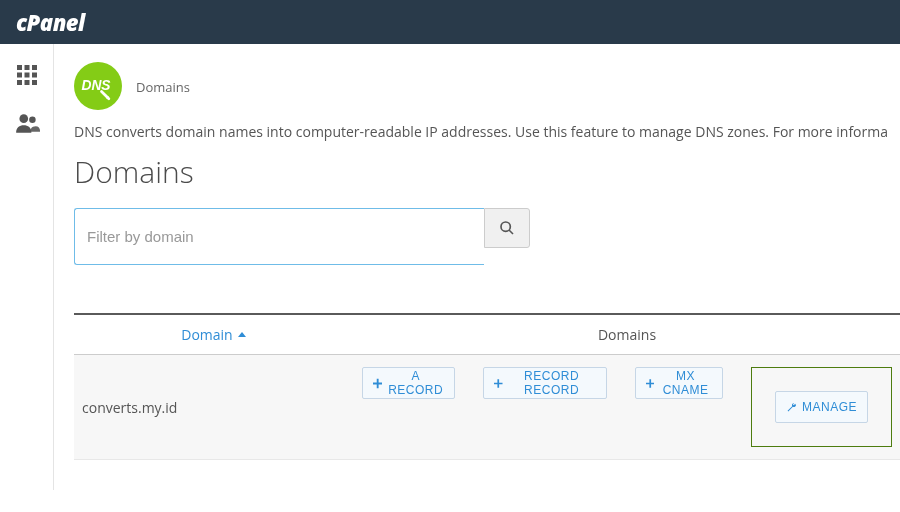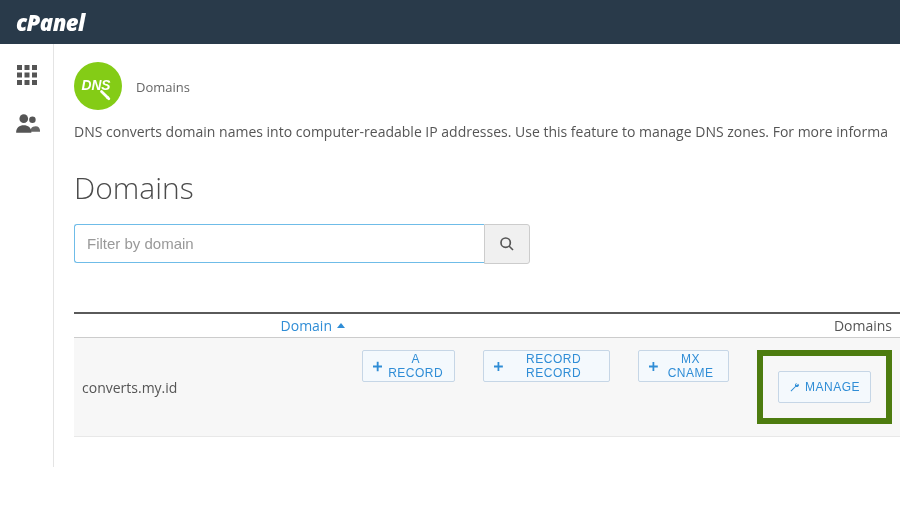--- a/index.html
+++ b/index.html
@@ -75,35 +75,35 @@
     .page-sub {
       font-size: 13px;
       color: #666;
       margin-top: 2px;
     }
     .desc {
       font-size: 14px;
       color: #555;
       white-space: nowrap;
       overflow: hidden;
-      margin-bottom: 26px;
+      margin-bottom: 10px;
     }
     .h-domains {
       font-size: 30px;
       font-weight: 300;
       color: #4b4b4b;
       margin-bottom: 16px;
     }
     .search-wrap {
       display: flex;
       margin-bottom: 48px;
     }
     .search-input {
       width: 410px;
-      height: 39px;
+      height: 57px;
       border: 1px solid #6fbce8;
       border-right: none;
       border-radius: 3px 0 0 3px;
       padding: 12px 12px;
       font-size: 15px;
       color: #888;
       outline: none;
     }
     .search-input::placeholder { color: #999; }
     .search-btn {
@@ -115,24 +115,24 @@
       display: flex;
       align-items: center;
       justify-content: center;
       cursor: pointer;
     }
     table {
       width: 100%;
       border-collapse: collapse;
     }
     thead th {
-      text-align: right;
+      text-align: center;
       font-weight: 400;
       font-size: 14px;
-      padding: 2px 8px;
+      padding: 10px 8px;
       border-top: 2px solid #5a5a5a;
       border-bottom: 1px solid #ccc;
       color: #555;
     }
     th.domain-col { color: #2f8dd6; }
     .sort-link {
       color: #2f8dd6;
       display: inline-flex;
       align-items: center;
       gap: 4px;
@@ -158,22 +158,22 @@
       font-size: 12px;
       letter-spacing: 0.5px;
       border-radius: 2px;
       display: inline-flex;
       align-items: center;
       gap: 5px;
       cursor: pointer;
     }
     .btn svg { width: 11px; height: 11px; }
     .highlight-box {
-      border: 6px solid #4d7c0f;
-      padding: 15px;
+      border: 1px solid #4d7c0f;
+      padding: 23px;
       display: inline-flex;
     }
     .col-domain { width: 280px; }
   </style>
 </head>
 <body>
 
 <div class="topbar">
   <span class="logo">cPanel</span>
 </div>

